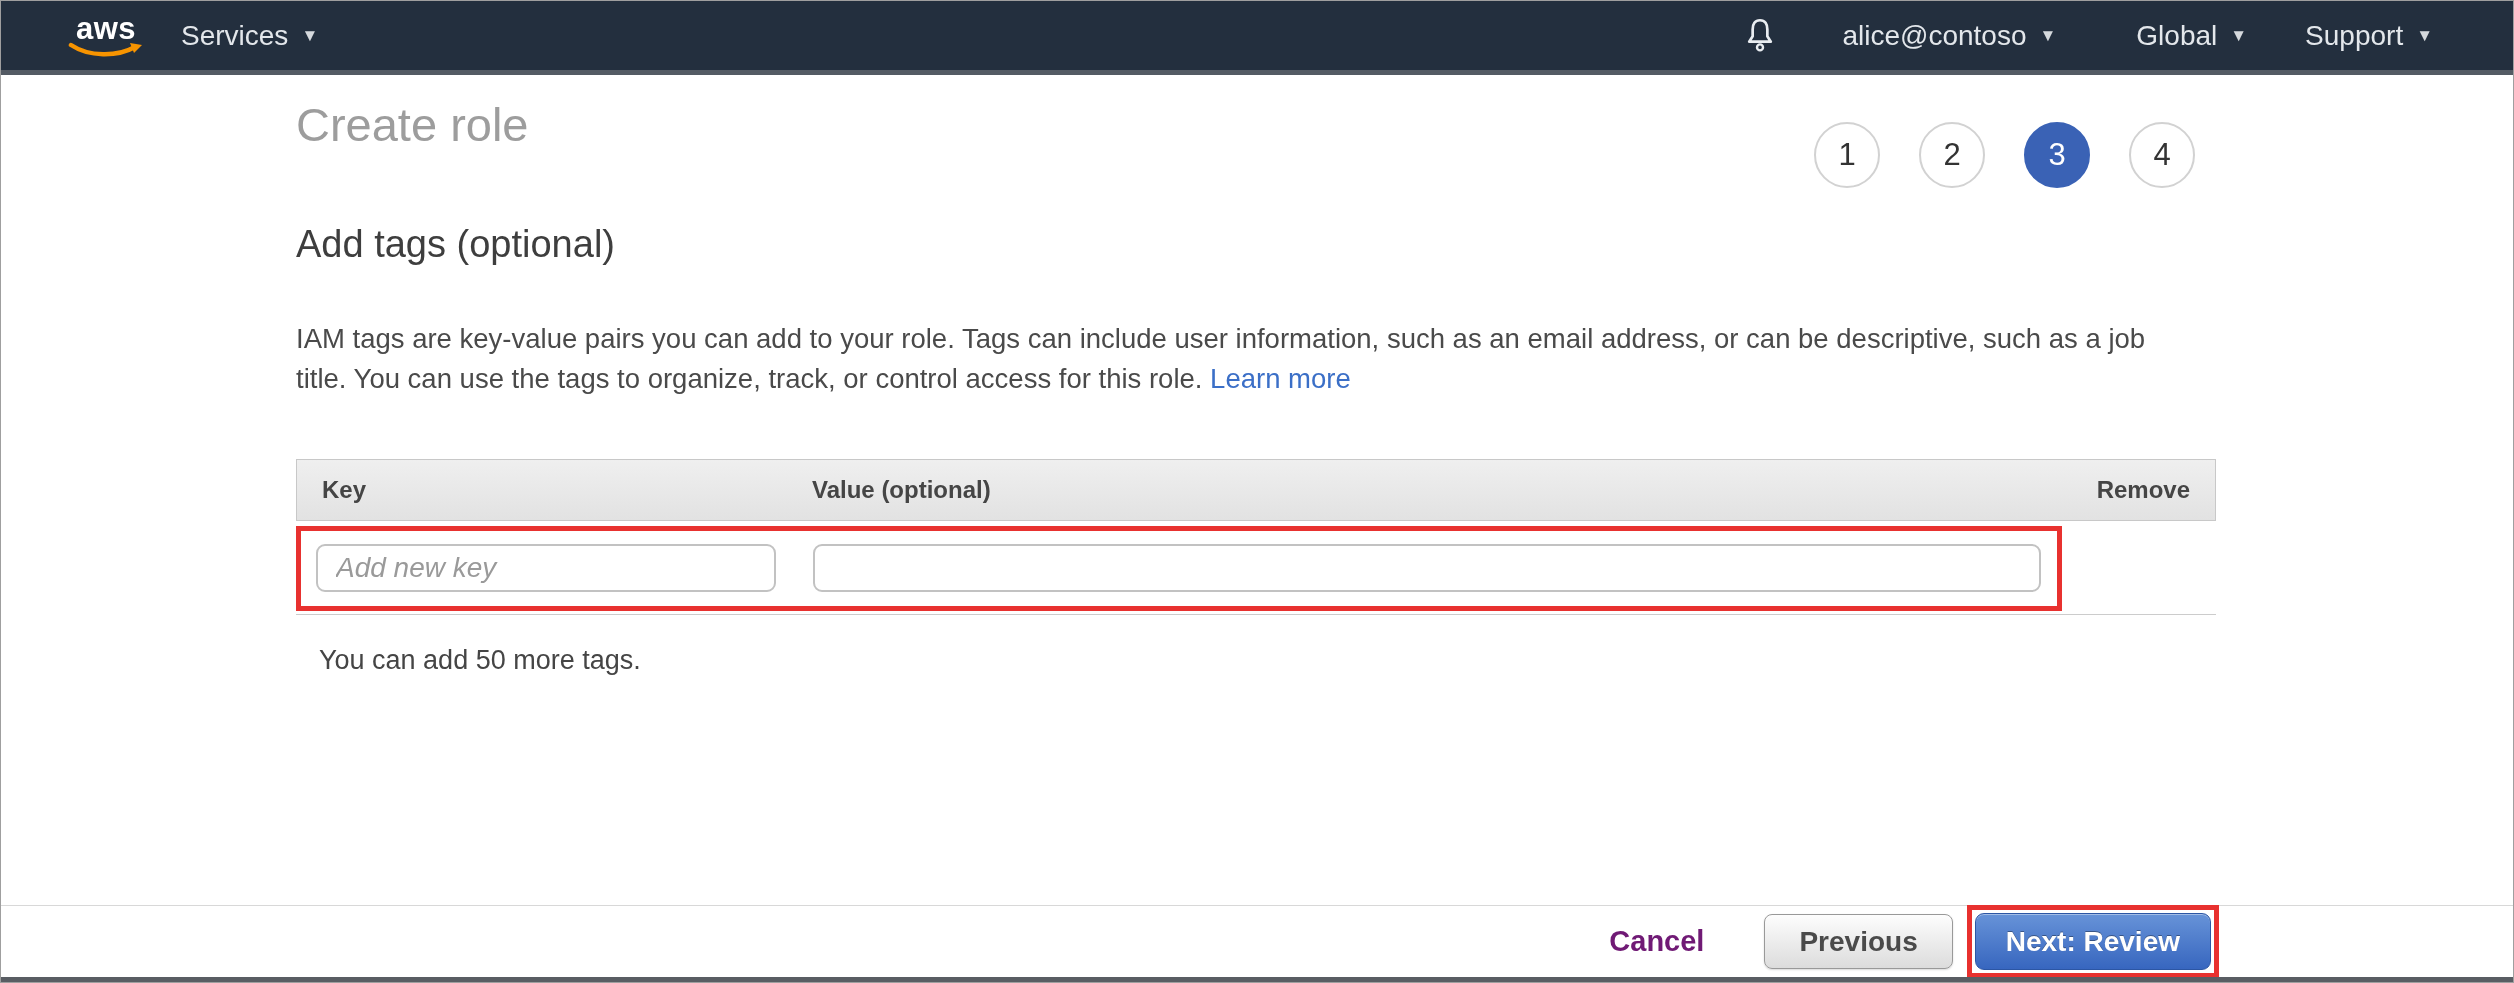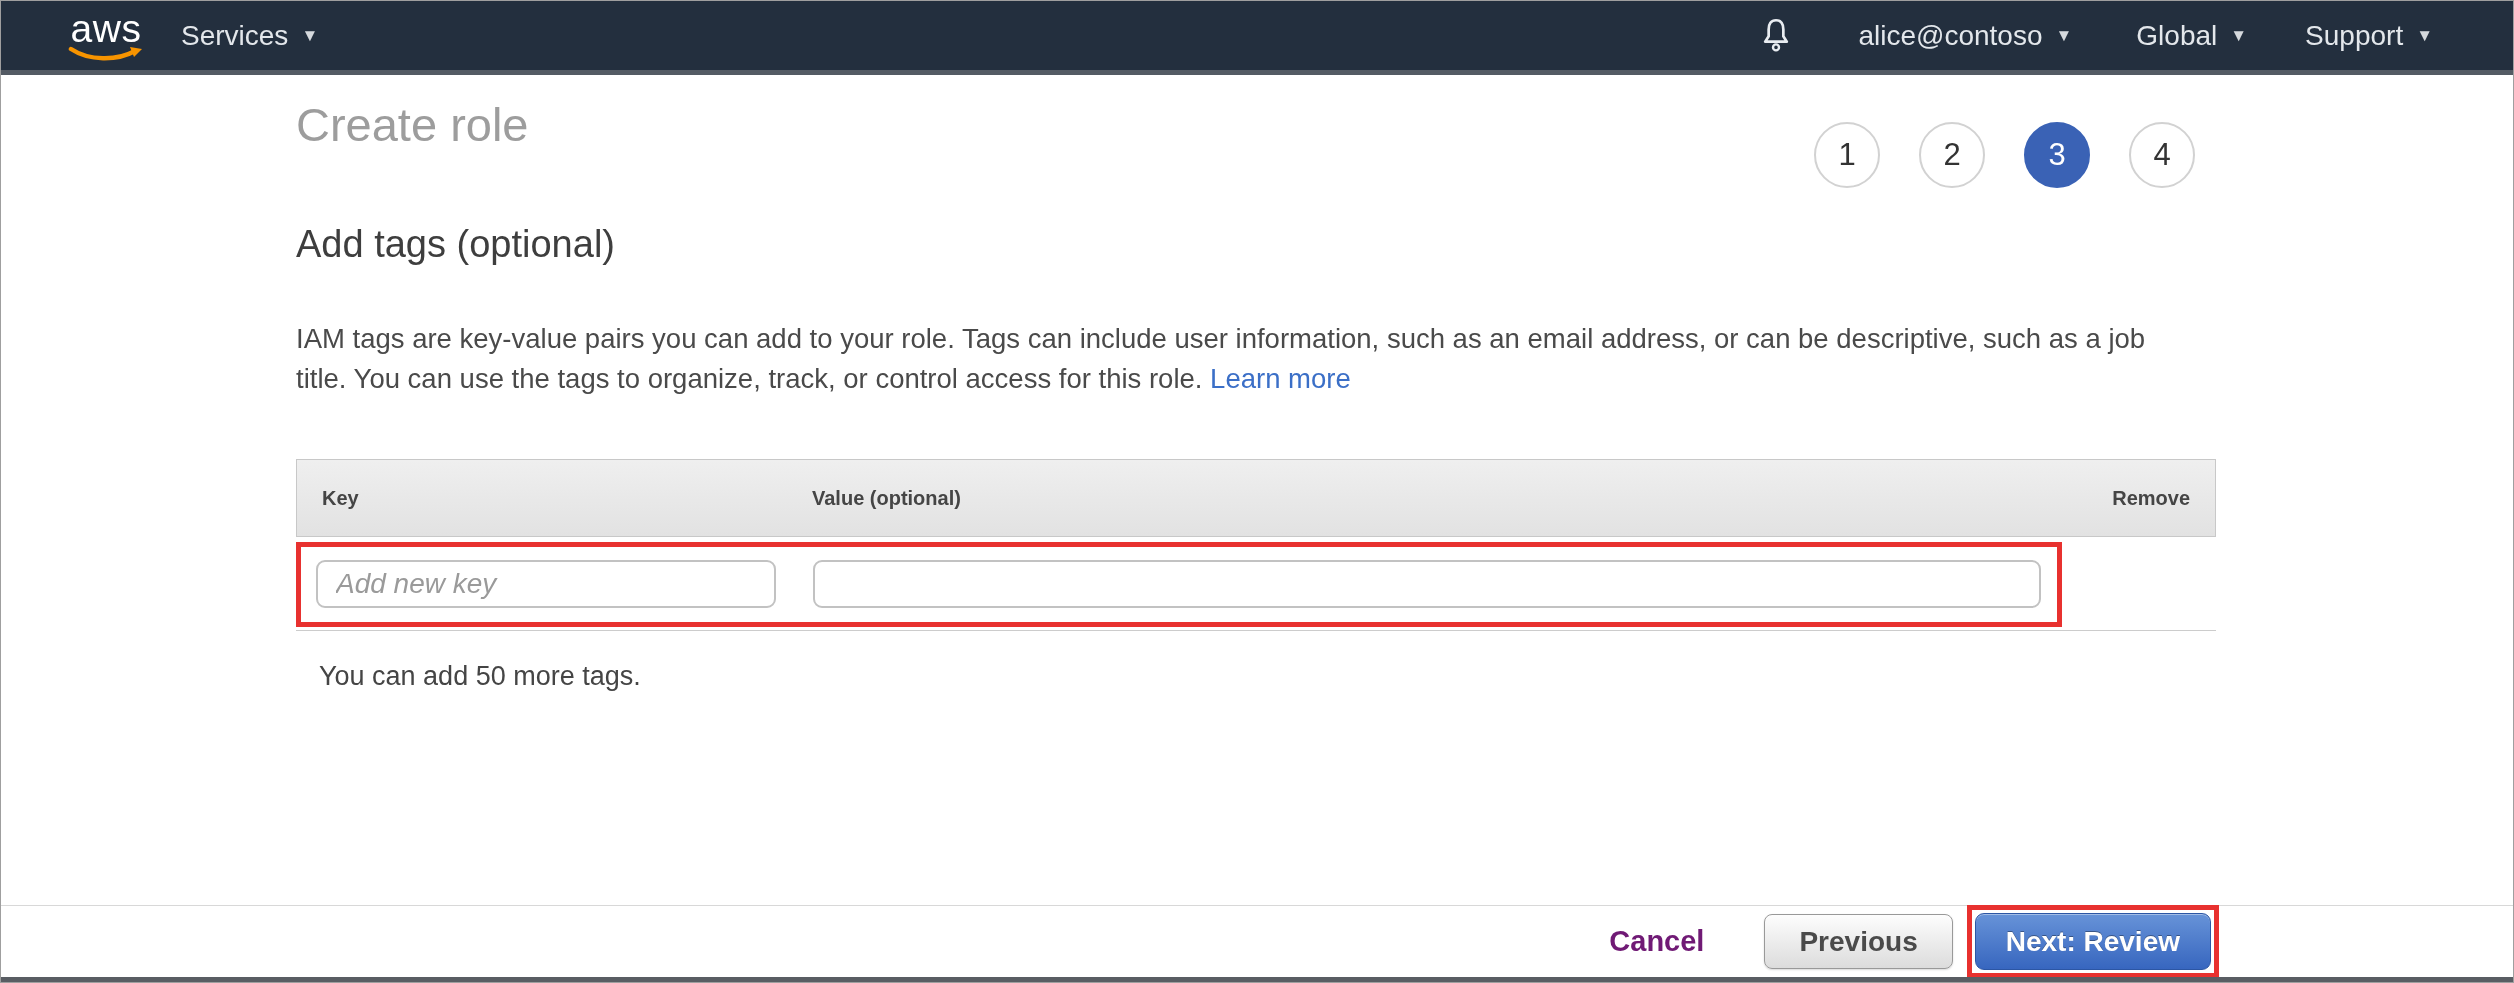--- a/index.html
+++ b/index.html
@@ -24,22 +24,22 @@
   .logo {
     margin-left: 66px;
     display: flex;
     flex-direction: column;
     align-items: center;
     cursor: pointer;
     line-height: 1;
   }
   .logo-text {
     color: #ffffff;
-    font-weight: normal;
-    font-size: 39px;
+    font-weight: bold;
+    font-size: 31px;
     letter-spacing: 0.5px;
   }
   .logo-swoosh { margin-top: -2px; }
   .nav-item {
     display: flex;
     align-items: center;
     font-size: 28px;
     color: #e3e7eb;
     cursor: pointer;
     white-space: nowrap;
@@ -50,21 +50,21 @@
     color: #d5d9dd;
   }
   .nav-services { margin-left: 36px; }
   .nav-right {
     margin-left: auto;
     display: flex;
     align-items: center;
     margin-right: 80px;
   }
   .bell-wrap { margin-right: 64px; display: flex; align-items: center; cursor: pointer; }
-  .nav-account { margin-right: 64px; justify-content: flex-end; }
+  .nav-account { margin-right: 80px; justify-content: flex-end; }
   .nav-region  { margin-right: 58px; }
 
   
   .main {
     position: relative;
     padding: 19px 0 0 295px;
     height: 827px;
   }
   .page-title {
     font-size: 47px;
@@ -110,27 +110,27 @@
   }
   .learn-more {
     color: #3b6fc7;
     text-decoration: none;
     cursor: pointer;
   }
 
   
   .tag-table { margin-top: 60px; width: 1920px; }
   .thead {
-    height: 78px;
+    height: 62px;
     background: linear-gradient(#efefef, #e2e2e2);
     border: 1px solid #c8c8c8;
     display: flex;
     align-items: center;
     padding: 0 25px;
-    font-size: 20px;
+    font-size: 24px;
     font-weight: bold;
     color: #454545;
   }
   .col-key { width: 490px; }
   .col-value { flex: 1; }
   .col-remove { text-align: right; }
   .trow {
     position: relative;
     height: 94px;
     border-bottom: 1px solid #cccccc;

